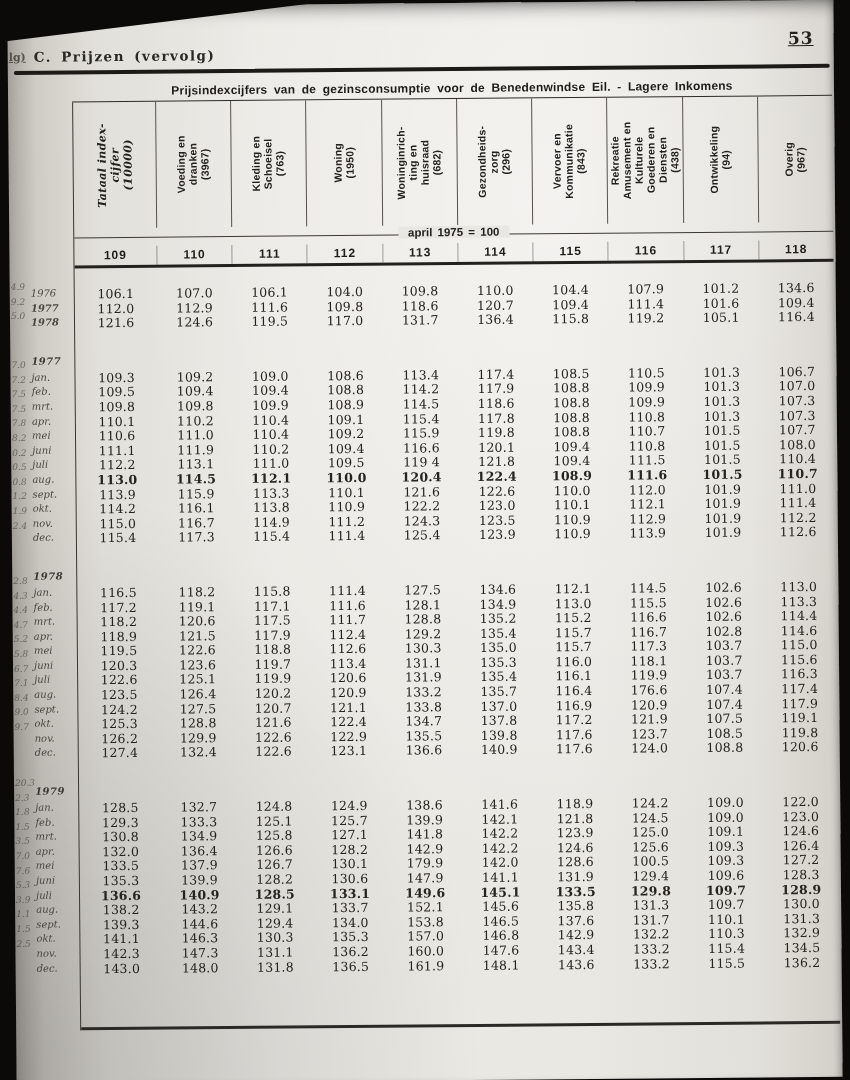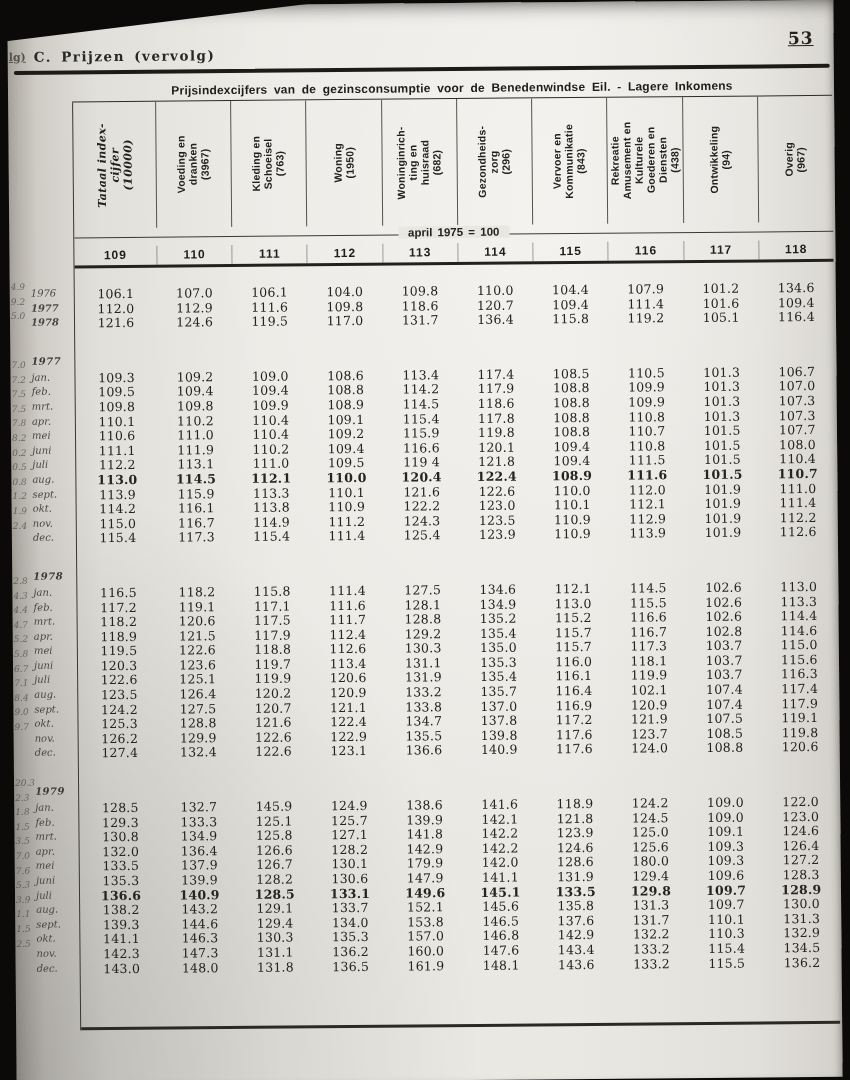--- a/index.html
+++ b/index.html
@@ -519,21 +519,21 @@
             </div>
             <div class="drow">
               <span class="rlabel">aug.</span>
               <span class="dcell">123.5</span>
               <span class="dcell">126.4</span>
               <span class="dcell">120.2</span>
               <span class="dcell">120.9</span>
               <span class="dcell">133.2</span>
               <span class="dcell">135.7</span>
               <span class="dcell">116.4</span>
-              <span class="dcell">102.1</span>
+              <span class="dcell">176.6</span>
               <span class="dcell">107.4</span>
               <span class="dcell">117.4</span>
             </div>
             <div class="drow">
               <span class="rlabel">sept.</span>
               <span class="dcell">124.2</span>
               <span class="dcell">127.5</span>
               <span class="dcell">120.7</span>
               <span class="dcell">121.1</span>
               <span class="dcell">133.8</span>
@@ -584,21 +584,21 @@
             </div>
           </div>
           <div class="block">
             <div class="year-row">
               <span class="year-lab">1979</span>
             </div>
             <div class="drow">
               <span class="rlabel">jan.</span>
               <span class="dcell">128.5</span>
               <span class="dcell">132.7</span>
-              <span class="dcell">145.9</span>
+              <span class="dcell">124.8</span>
               <span class="dcell">124.9</span>
               <span class="dcell">138.6</span>
               <span class="dcell">141.6</span>
               <span class="dcell">118.9</span>
               <span class="dcell">124.2</span>
               <span class="dcell">109.0</span>
               <span class="dcell">122.0</span>
             </div>
             <div class="drow">
               <span class="rlabel">feb.</span>
@@ -641,21 +641,21 @@
             </div>
             <div class="drow">
               <span class="rlabel">mei</span>
               <span class="dcell">133.5</span>
               <span class="dcell">137.9</span>
               <span class="dcell">126.7</span>
               <span class="dcell">130.1</span>
               <span class="dcell">179.9</span>
               <span class="dcell">142.0</span>
               <span class="dcell">128.6</span>
-              <span class="dcell">180.0</span>
+              <span class="dcell">100.5</span>
               <span class="dcell">109.3</span>
               <span class="dcell">127.2</span>
             </div>
             <div class="drow">
               <span class="rlabel">juni</span>
               <span class="dcell">135.3</span>
               <span class="dcell">139.9</span>
               <span class="dcell">128.2</span>
               <span class="dcell">130.6</span>
               <span class="dcell">147.9</span>

